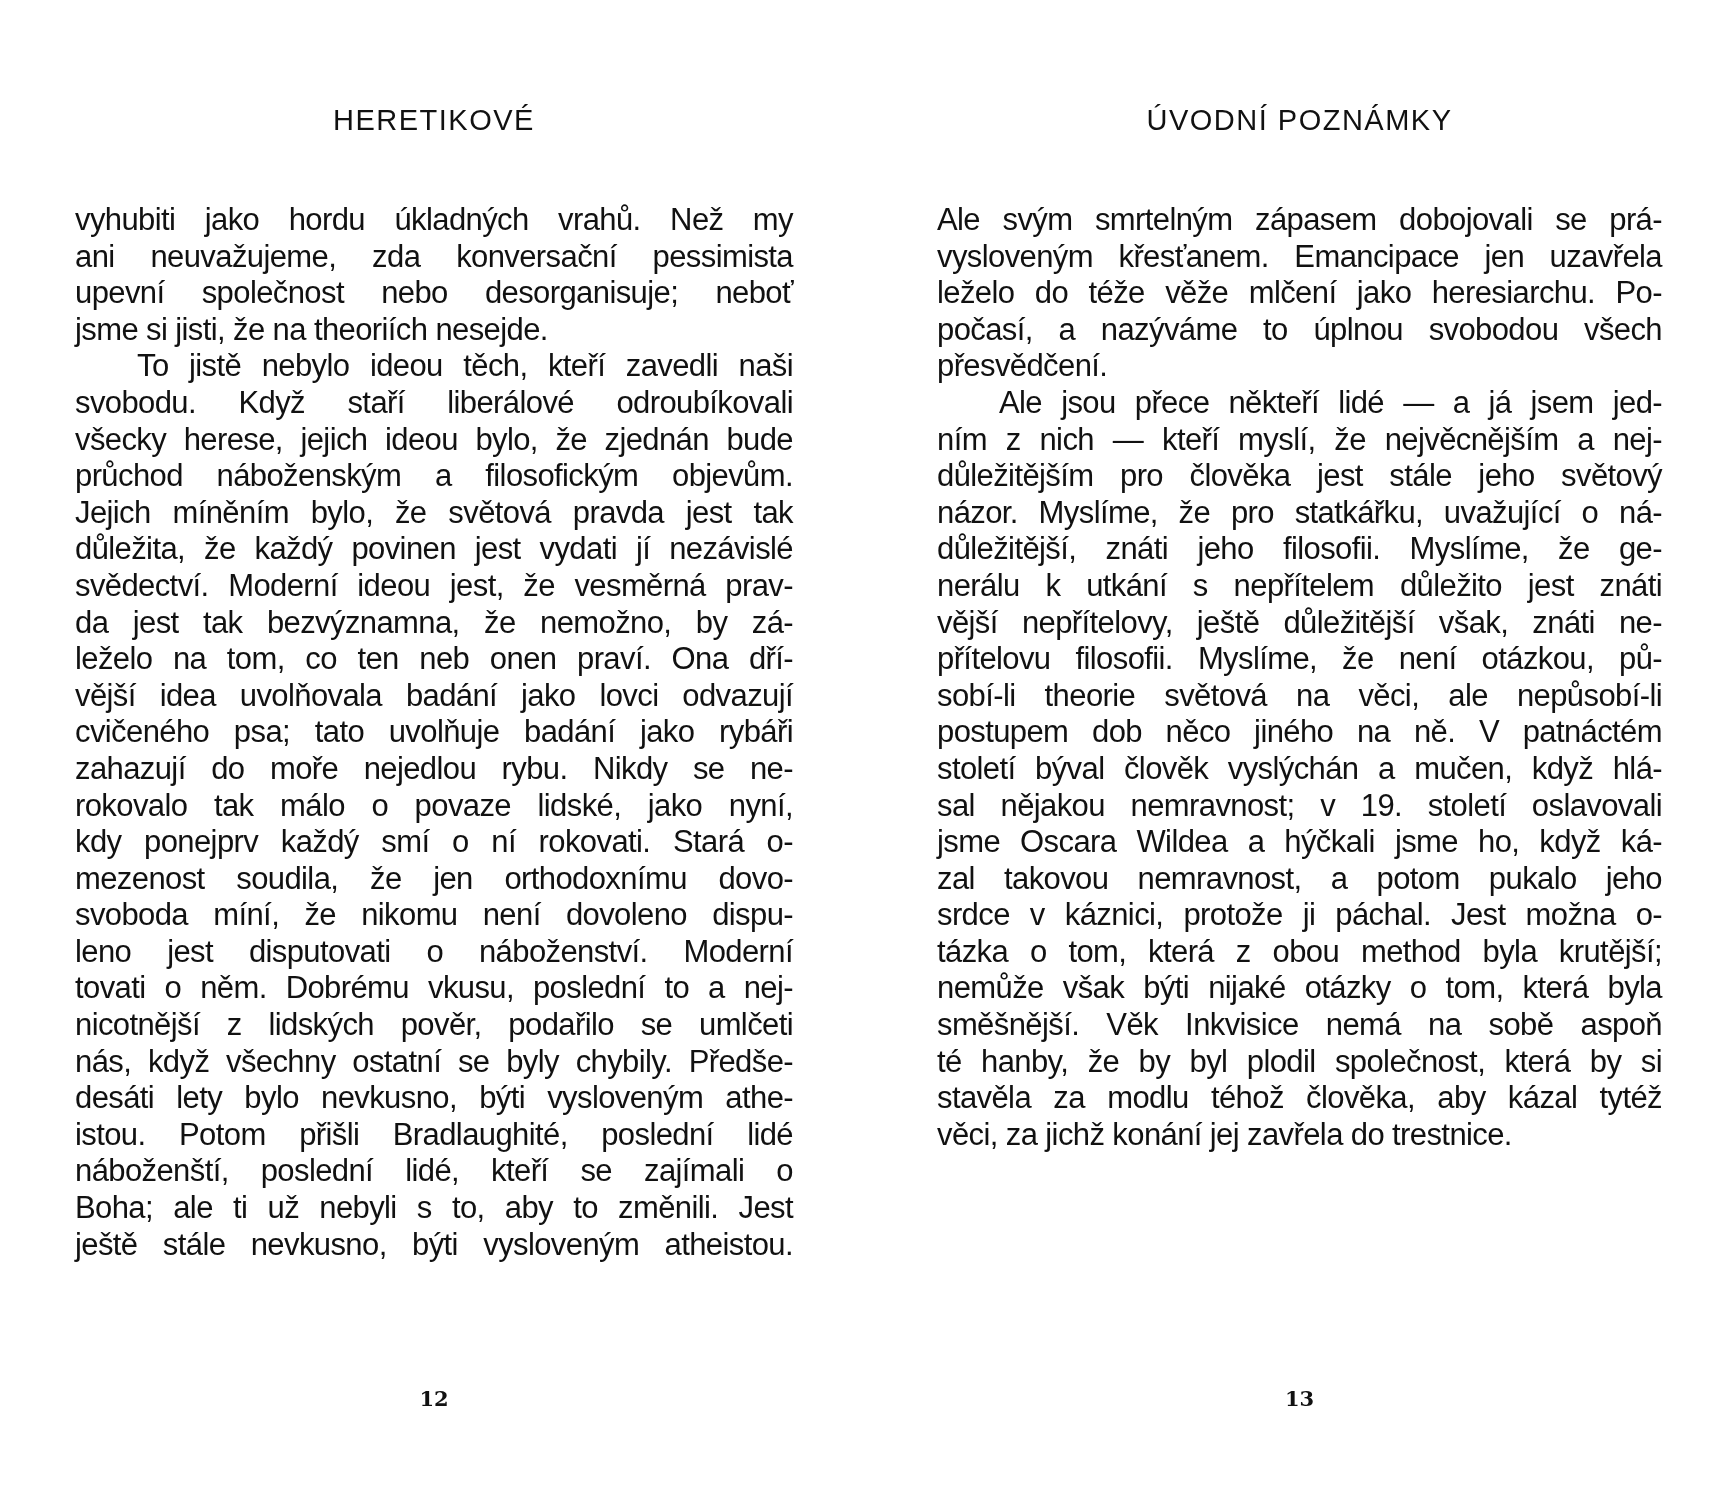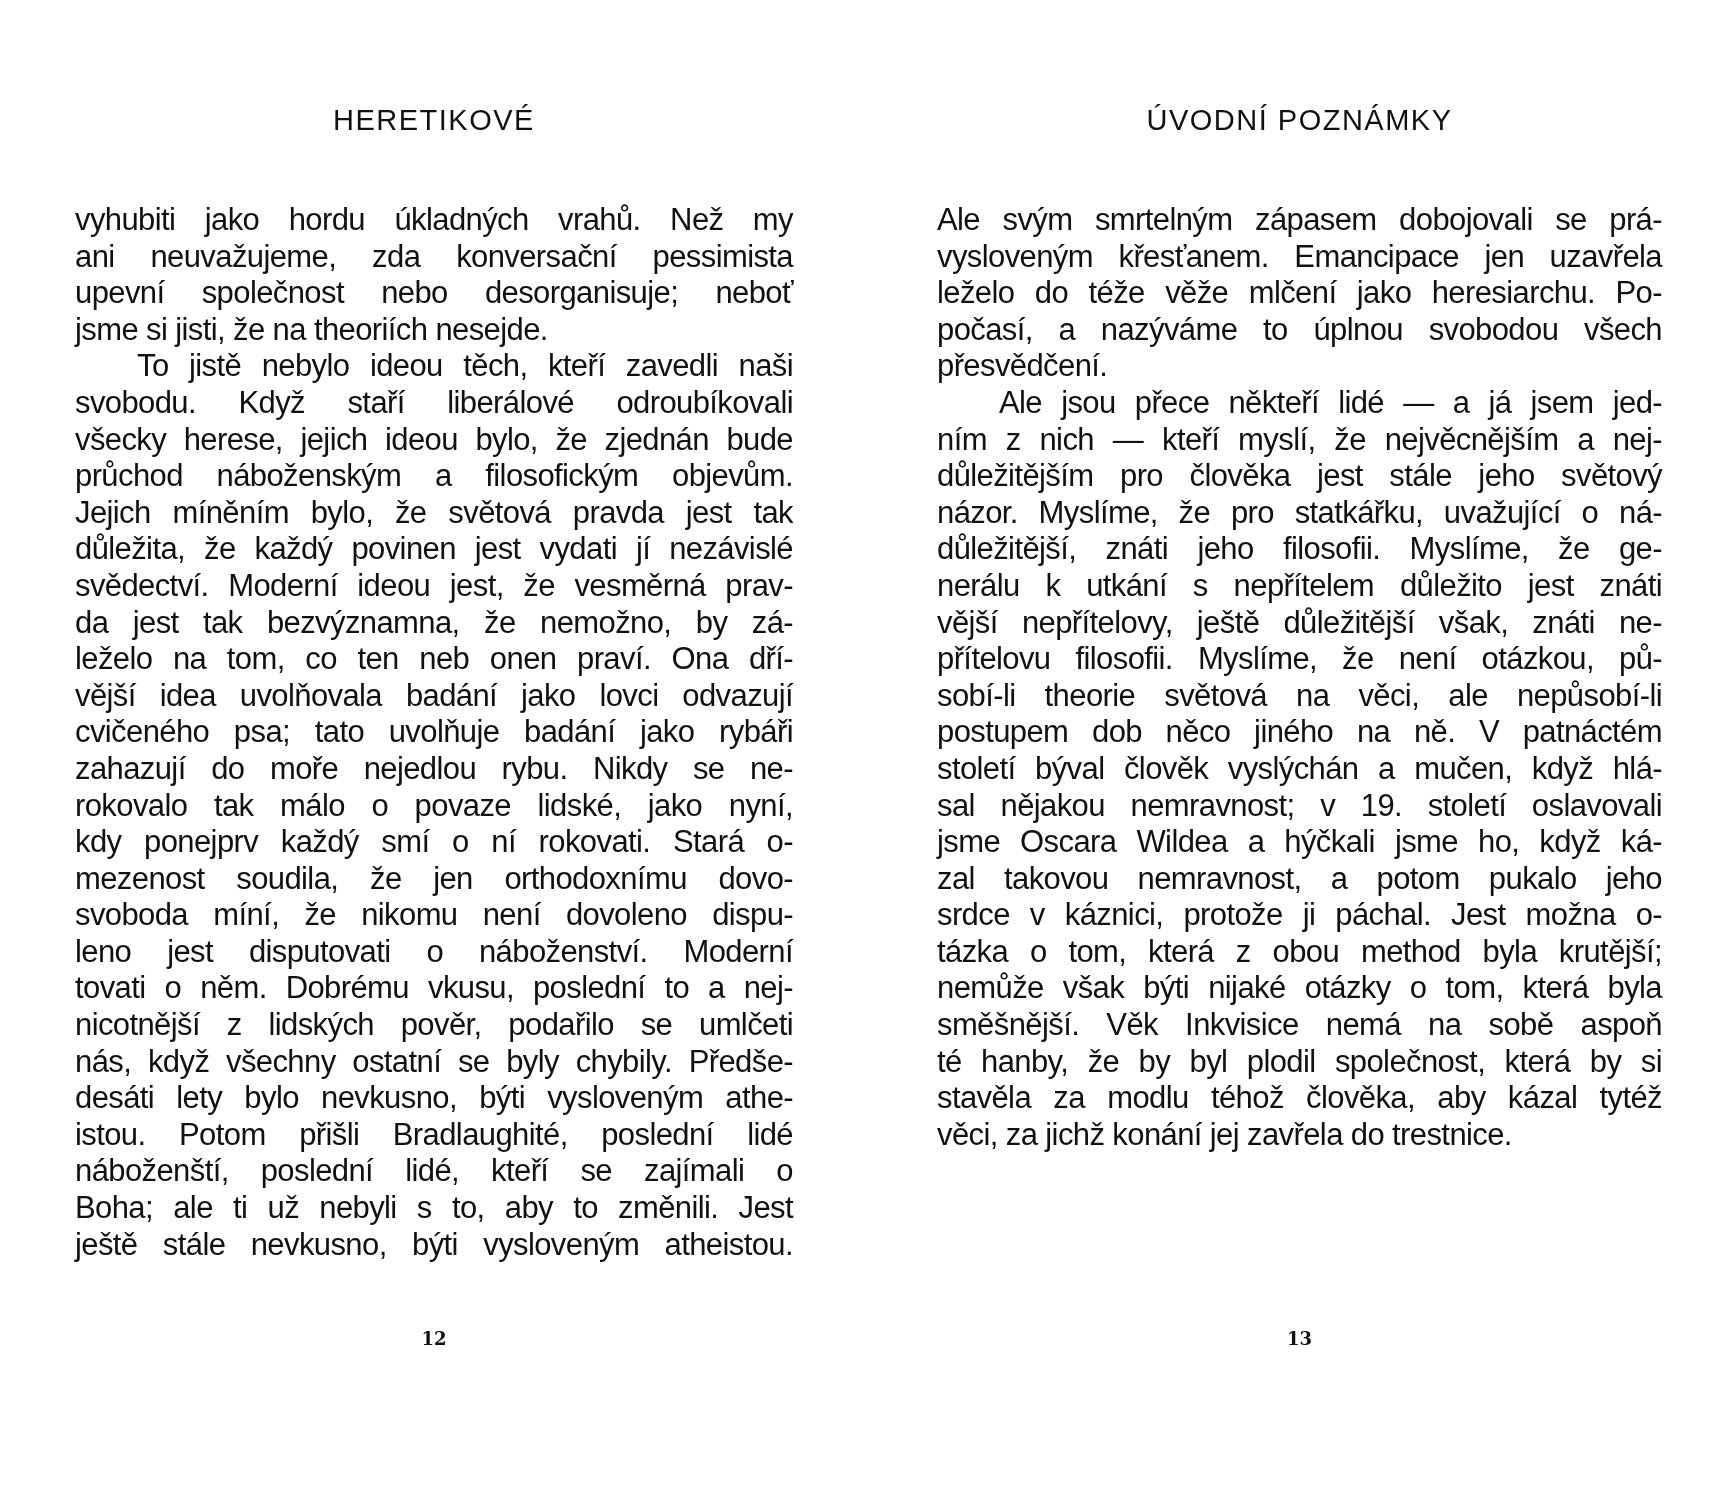--- a/index.html
+++ b/index.html
@@ -49,27 +49,27 @@
       text-align: justify;
       text-align-last: justify;
       font-stretch: condensed;
       letter-spacing: -0.6px;
     }
     .line.indent { padding-left: 62px; }
     .line.last { text-align-last: left; }
 
     .folio {
       position: absolute;
-      top: 1324px;
+      top: 1384px;
       left: 0;
       width: 100%;
       text-align: center;
       font-family: "DejaVu Serif", serif;
       font-weight: bold;
-      font-size: 18px;
+      font-size: 21px;
       line-height: 30px;
     }
   </style>
 </head>
 <body>
 
 <div class="page page-left">
   <div class="running-head">HERETIKOVÉ</div>
   <div class="body-text">
     <span class="line">vyhubiti jako hordu úkladných vrahů. Než my</span>

